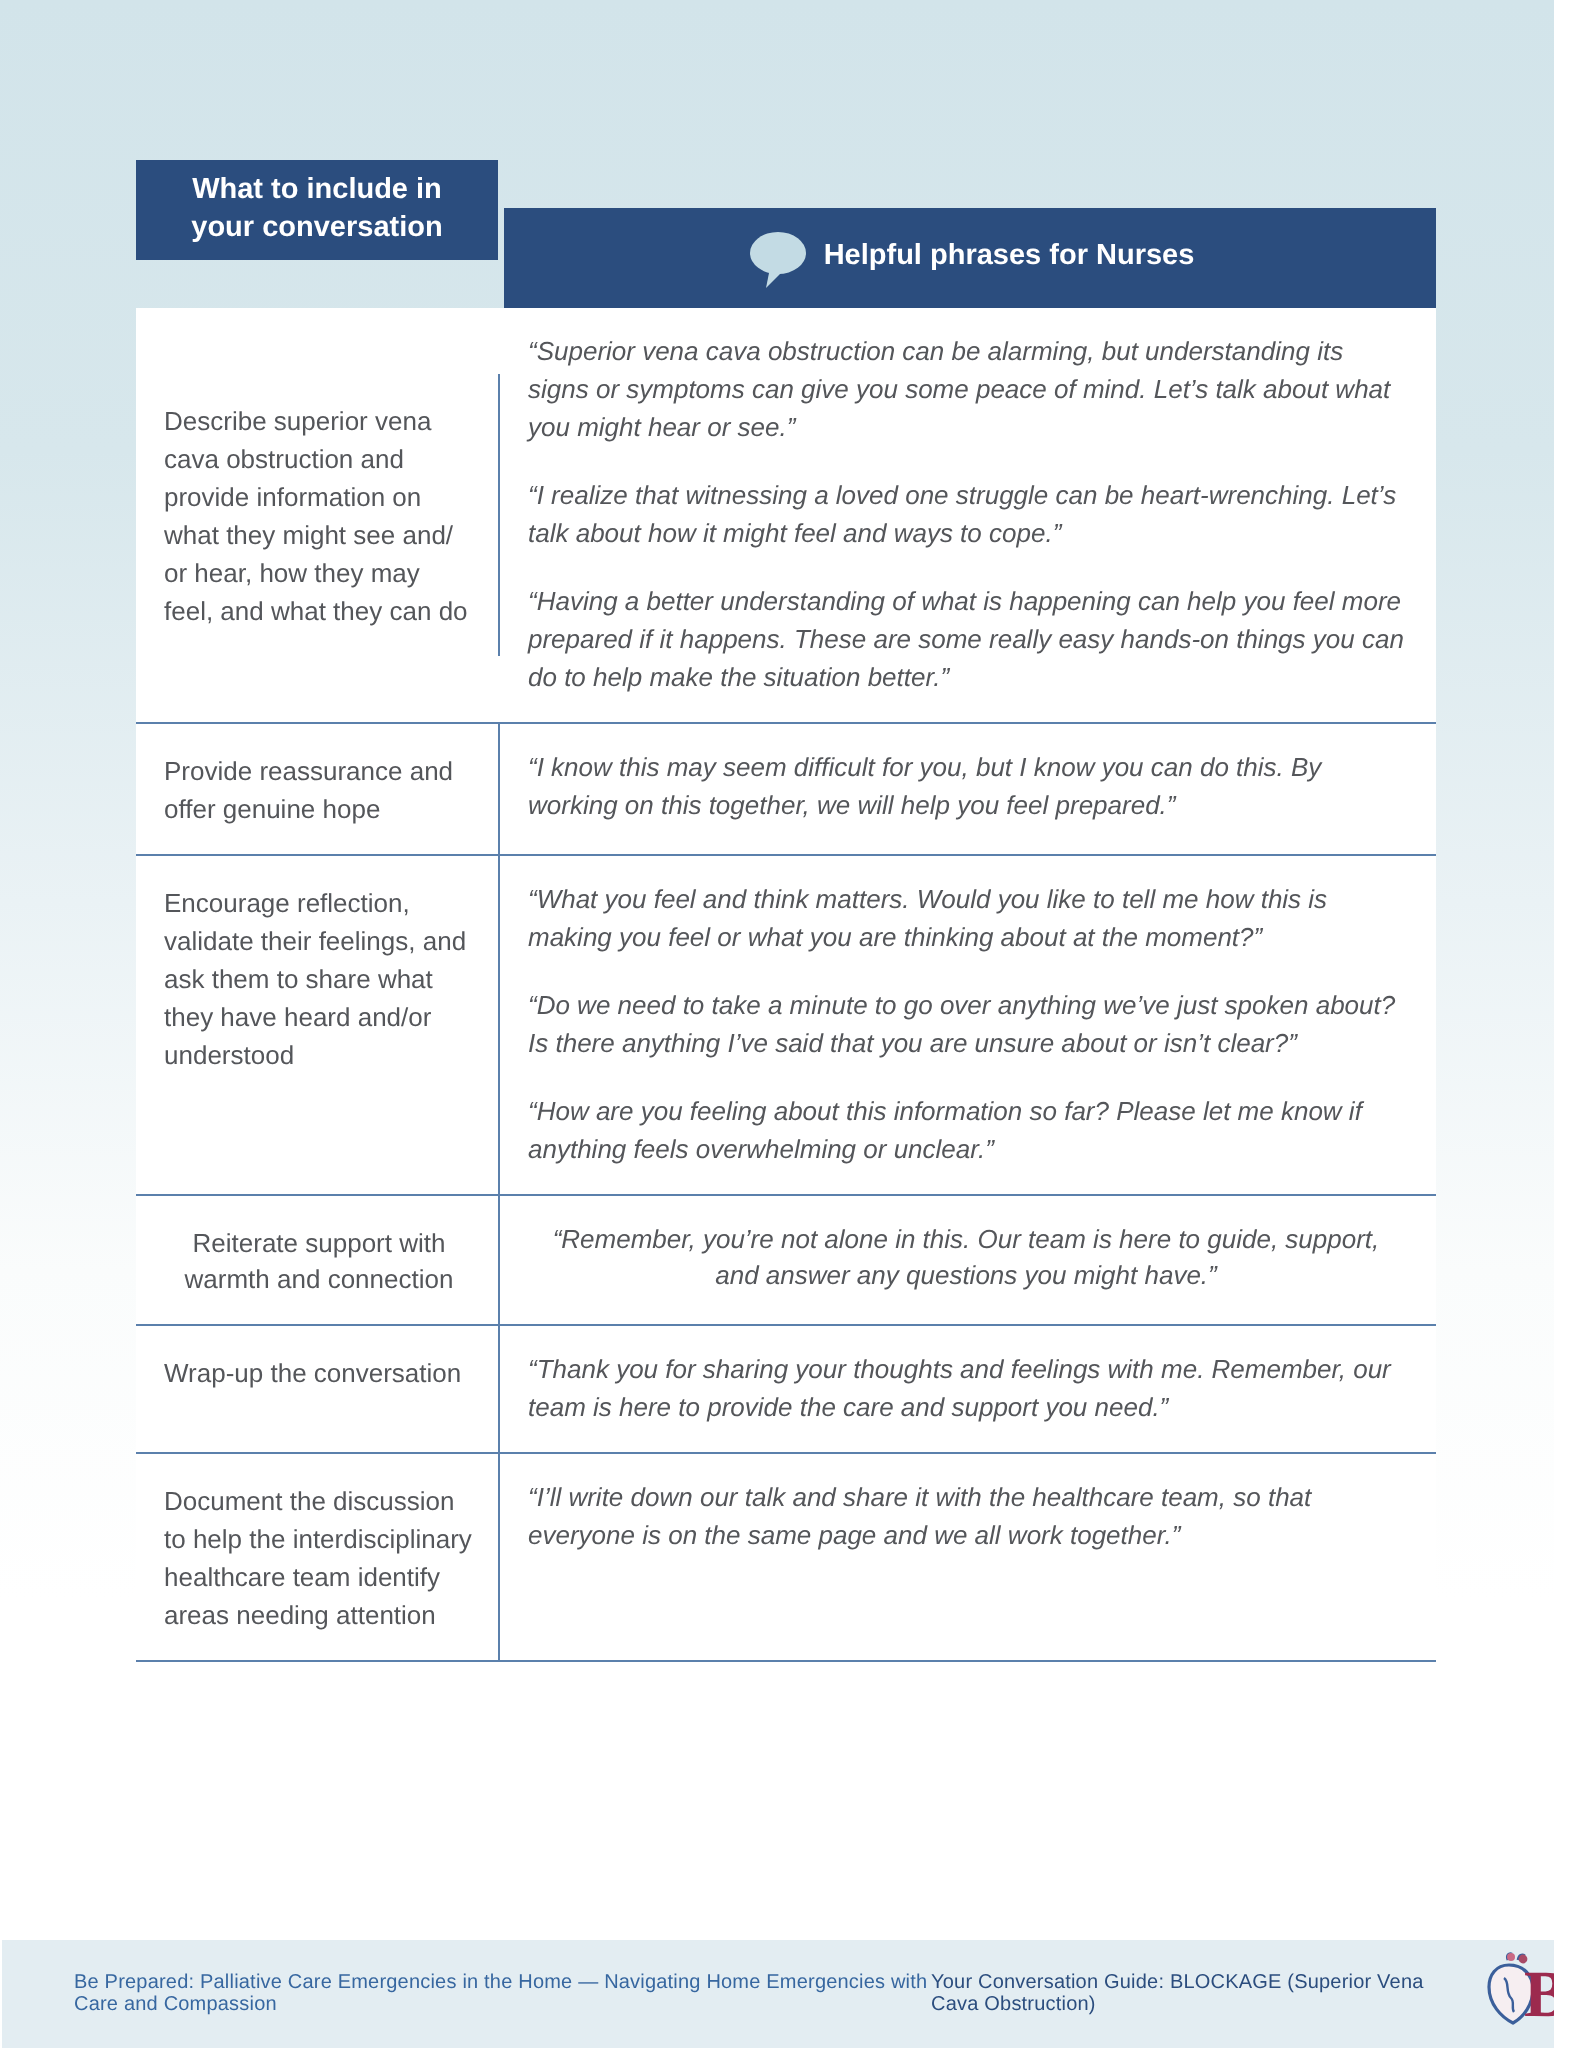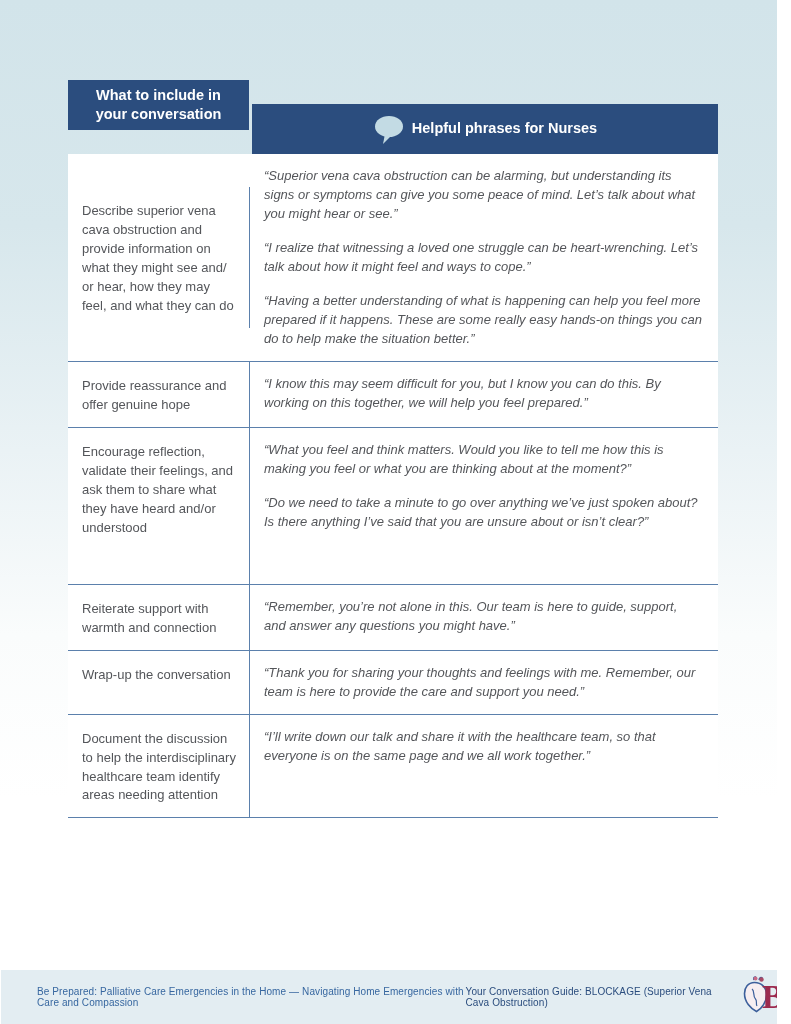--- a/index.html
+++ b/index.html
@@ -24,21 +24,21 @@
     width:182px; border-right:1px solid #5b80ac;
     padding:15px 12px 12px 14px; font-size:13px; line-height:1.46; color:#54565a;
   }
   .cell-right {
     flex:1; padding:13px 16px 12px 14px;
     font-size:13px; line-height:1.46; color:#54565a; font-style:italic;
   }
   .cell-right p { margin:0 0 15px 0; }
   .cell-right p:last-child { margin-bottom:0; }
   .r1 { min-height:196px;align-items:center; } .r2 { min-height:61px; } .r3 { min-height:157px; }
-  .r4 { min-height:79px; }  .r5 { min-height:64px; } .r6 { min-height:58px; }
+  .r4 { min-height:79px; }  .r5 { min-height:64px;text-align:center; } .r6 { min-height:58px; }
   .r7 { min-height:103px; }
   .footer {
     position:absolute; left:1px; bottom:0; width:791px; height:54px; background:#e3edf2;
     display:flex; align-items:center; padding:0 5px 0 36px;
   }
   .footer-left  { font-size:10px; color:#3767a0; letter-spacing:0.1px; }
   .footer-right { font-size:10px; font-weight:normal; color:#2b4d7e; margin-left:auto; letter-spacing:0.1px; }
   .logo { margin-left:8px; flex:0 0 auto; display:block; }
 </style>
 </head>
@@ -76,20 +76,21 @@
         <div class="cell-right">
           <p>“I know this may seem difficult for you, but I know you can do this. By working on this together, we will help you feel prepared.”</p>
         </div>
       </div>
 
       <div class="row r3">
         <div class="cell-left">Encourage reflection, validate their feelings, and ask them to share what they have heard and/or understood</div>
         <div class="cell-right">
           <p>“What you feel and think matters. Would you like to tell me how this is making you feel or what you are thinking about at the moment?”</p>
           <p>“Do we need to take a minute to go over anything we’ve just spoken about? Is there anything I’ve said that you are unsure about or isn’t clear?”</p>
+          <p>“How are you feeling about this information so far? Please let me know if anything feels overwhelming or unclear.”</p>
         </div>
       </div>
 
 
       <div class="row r5">
         <div class="cell-left">Reiterate support with warmth and connection</div>
         <div class="cell-right">
           <p>“Remember, you’re not alone in this. Our team is here to guide, support, and answer any questions you might have.”</p>
         </div>
       </div>

